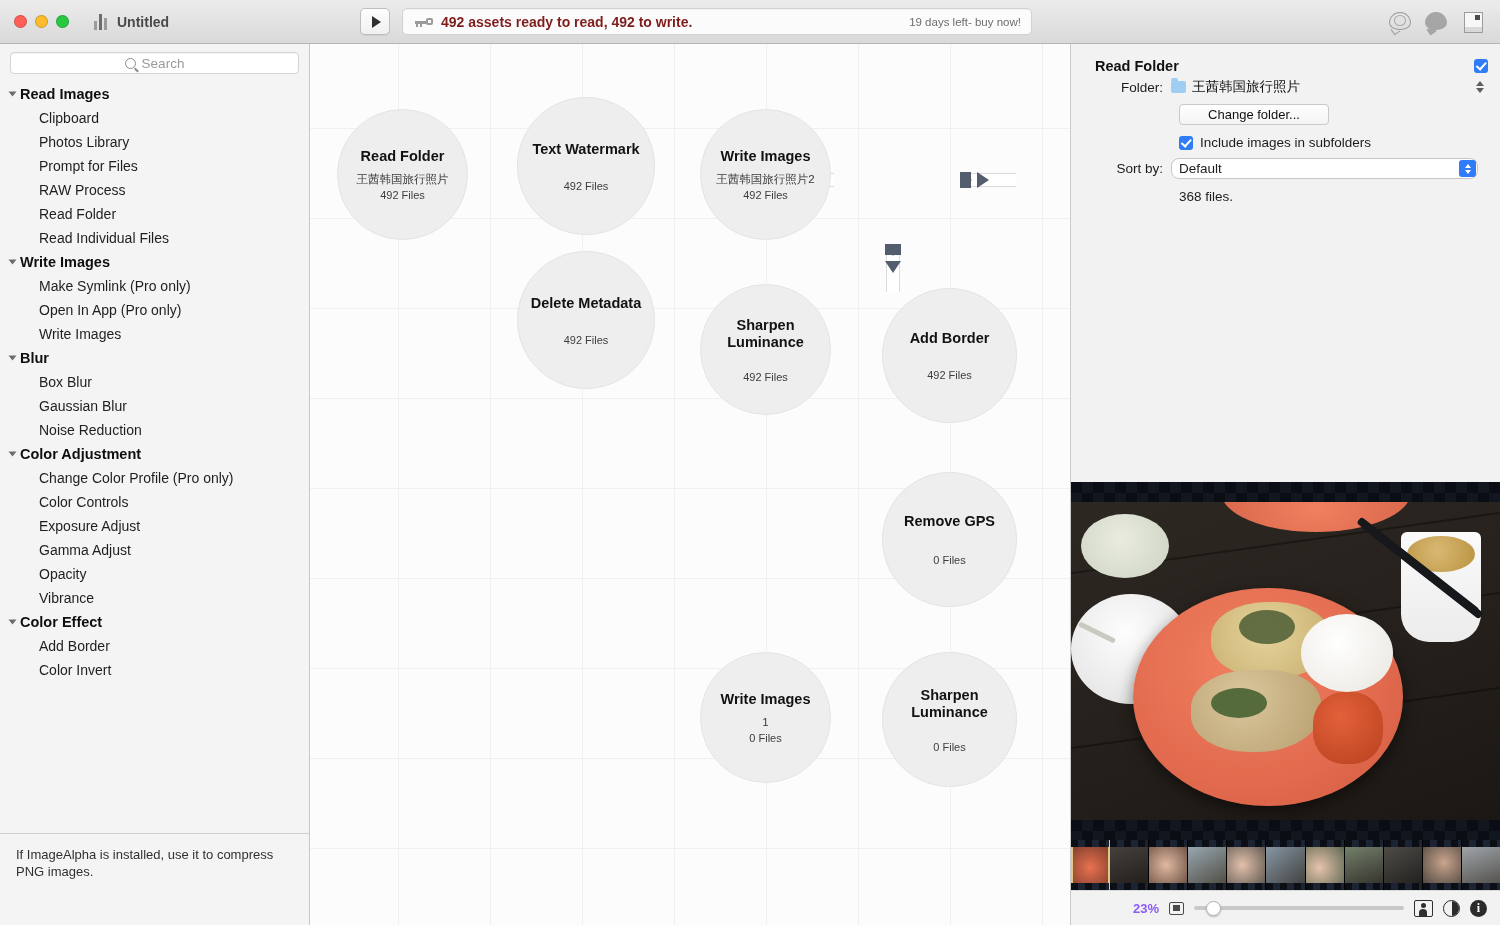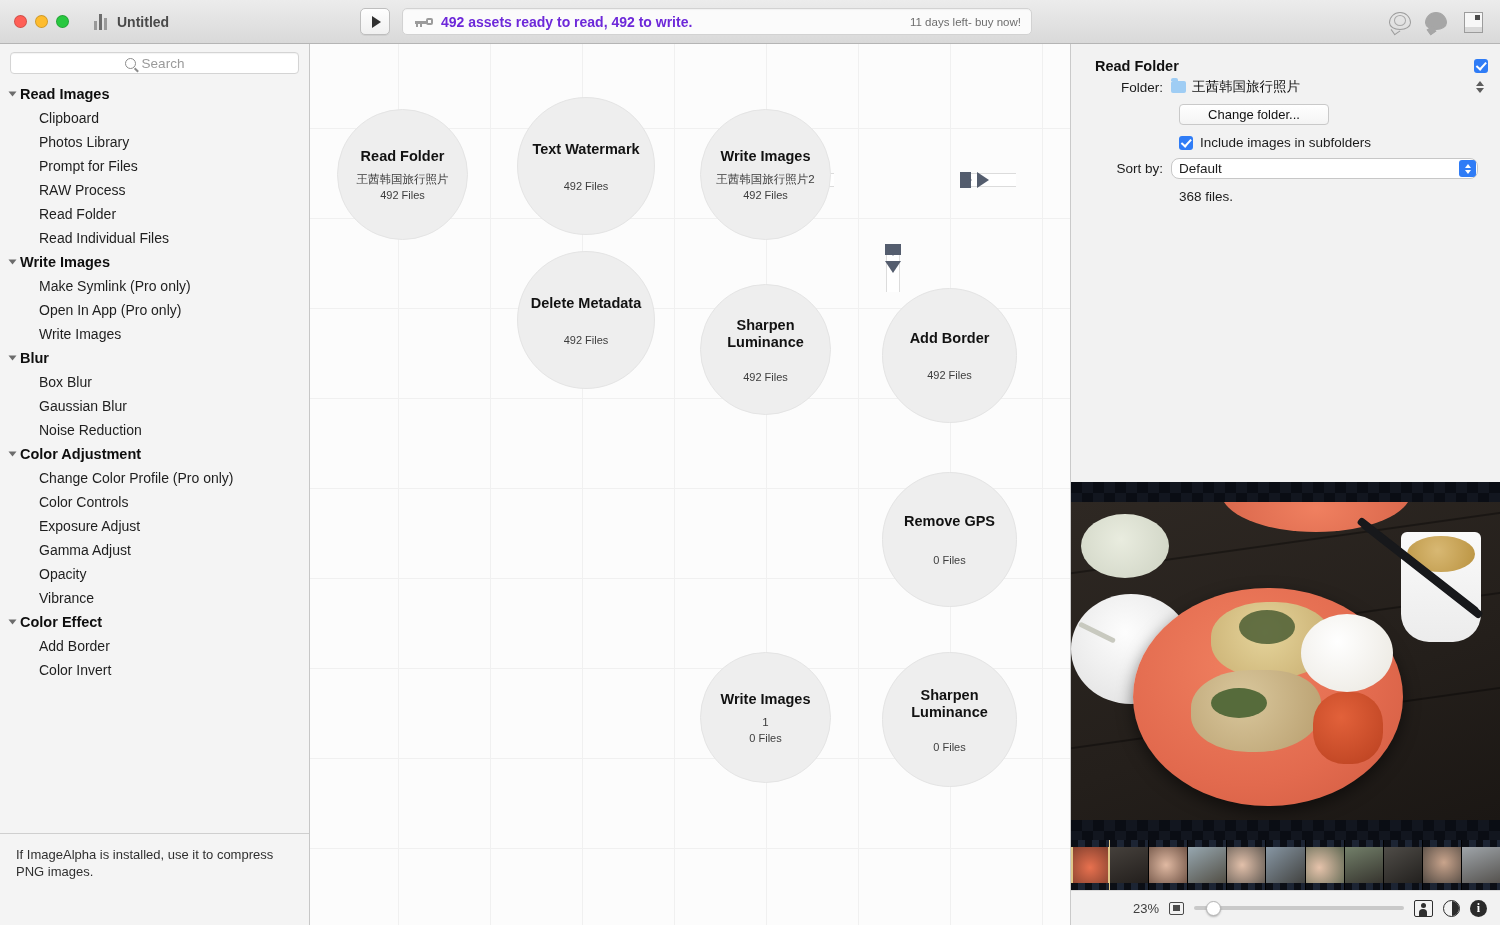--- a/index.html
+++ b/index.html
@@ -50,21 +50,21 @@
     width:630px; height:27px; border-radius:5px;
     background:#fbfbfb; border:1px solid #d2d2d2;
     display:flex; align-items:center; padding:0 10px; gap:8px;
     box-shadow:inset 0 1px 1px rgba(0,0,0,.04);
   }
   .key-icon{ width:20px; height:10px; position:relative; flex:none;}
   .key-icon .kbar{ position:absolute; left:2px; top:4px; width:13px; height:3px; background:#9b9b9b;}
   .key-icon .kring{ position:absolute; left:13px; top:1px; width:7px;height:7px;border:2px solid #9b9b9b;border-radius:2px;}
   .key-icon .kt{ position:absolute; top:7px; width:2px;height:3px;background:#9b9b9b;}
   .key-icon .kt.a{left:3px;} .key-icon .kt.b{left:7px;}
-  .status-text{ font-size:14px; font-weight:bold; color:#6d28d9; }
+  .status-text{ font-size:14px; font-weight:bold; color:#7f1d1d; }
   .trial-text{ margin-left:auto; font-size:11.5px; color:#6d6d6d; }
 
   .win-right{ position:absolute; right:14px; top:9px; display:flex; gap:10px; align-items:center;}
   .ico{ width:26px; height:26px; position:relative; }
   .sbubble{
     position:absolute; left:1px; top:3px; width:22px;height:18px;
     border:1.6px solid #9c9c9c; border-radius:50% 50% 50% 50%/60% 60% 40% 40%;
   }
   .sbubble.fill{ background:#a6a6a6; border-color:#a6a6a6;}
   .sbubble .tail{ position:absolute; left:2px; bottom:-5px; width:7px;height:7px;
@@ -239,21 +239,21 @@
   .thumb .band-t, .thumb .band-b{ position:absolute; left:0; width:100%; height:7px;
     background-image:linear-gradient(90deg,#0b0e15 50%,#1c2433 50%); background-size:14px 7px;}
   .thumb .band-t{top:0;} .thumb .band-b{bottom:0;}
   .thumb.sel{ outline:2px solid #e0c88a; outline-offset:-2px; z-index:2;}
 
   .pv-toolbar{
     position:absolute; left:0; top:846px; width:430px; height:35px;
     background:#f2f2f2; display:flex; align-items:center; gap:10px; padding:0 14px;
     border-top:1px solid #d9d9d9;
   }
-  .zoompct{ font-size:13px; color:#404040; margin-left:48px;}
+  .zoompct{ font-size:13px; color:#8b5cf6; margin-left:48px;font-weight:bold;}
   .fit-ico{ width:15px;height:13px;border:1.6px solid #4a4a4a;border-radius:2px;position:relative;}
   .fit-ico:after{content:"";position:absolute;left:3px;top:2px;width:7px;height:6px;background:#4a4a4a;}
   .slider{ flex:1; height:14px; position:relative; display:flex; align-items:center;}
   .slider .track{ width:100%; height:4px; background:#c9c9c9; border-radius:2px;}
   .slider .knob{ position:absolute; left:12px; width:15px;height:15px;border-radius:50%;
     background:#fff; border:1px solid #b5b5b5; box-shadow:0 1px 2px rgba(0,0,0,.25);}
   .pv-ico{ width:19px;height:17px; position:relative; flex:none;}
   .portrait-ico{ border:1.8px solid #2f2f2f; border-radius:2px;}
   .portrait-ico:after{content:"";position:absolute;left:4px;bottom:0px;width:8px;height:7px;border-radius:50% 50% 0 0;background:#2f2f2f;}
   .portrait-ico:before{content:"";position:absolute;left:6px;top:2px;width:5px;height:5px;border-radius:50%;background:#2f2f2f;}
@@ -284,21 +284,21 @@
       <div class="play-tri"></div>
     </div>
     <div class="status-field">
       <div class="key-icon">
         <div class="kbar"></div>
           <div class="kring"></div>
           <div class="kt a"></div>
           <div class="kt b"></div>
       </div>
       <div class="status-text">492 assets ready to read, 492 to write.</div>
-      <div class="trial-text">11 days left- buy now!</div>
+      <div class="trial-text">19 days left- buy now!</div>
     </div>
   </div>
 
   <div class="win-right">
     <div class="ico">
       <div class="sbubble">
           <div class="tail"></div>
         </div>
         <div class="innerc"></div>
     </div>

